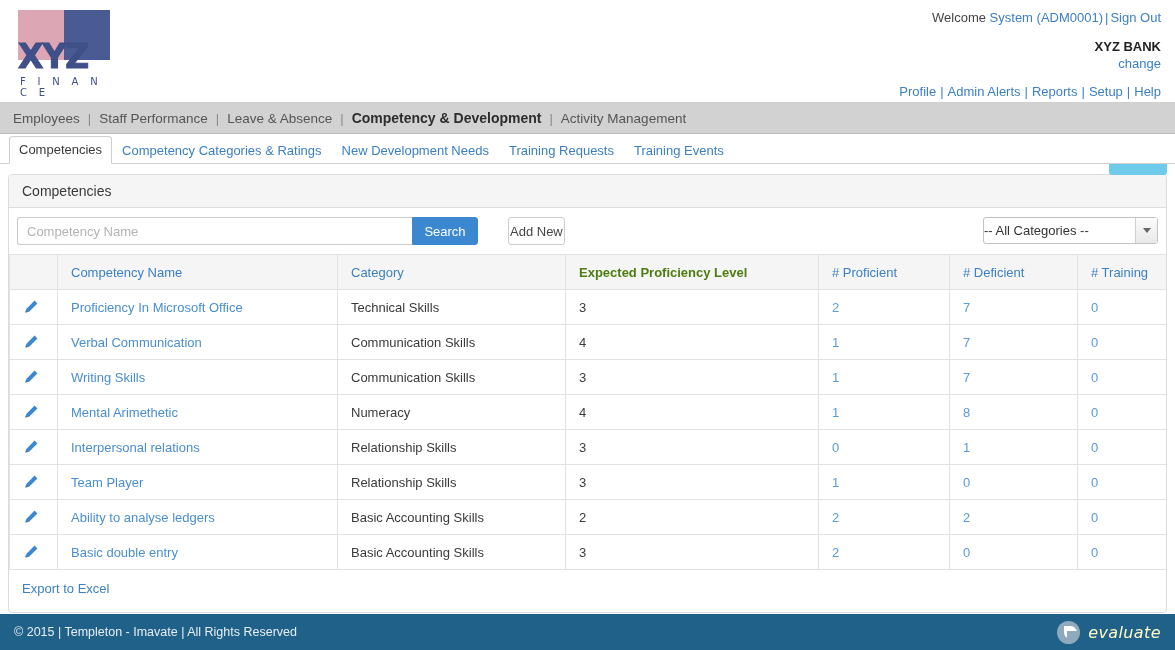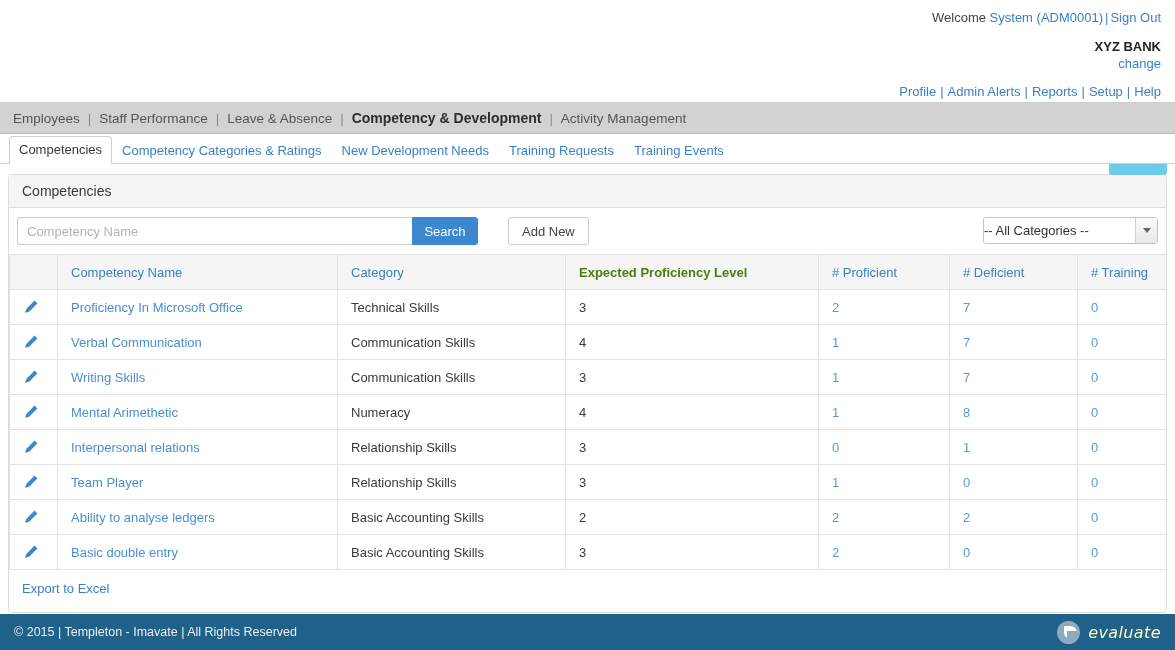--- a/index.html
+++ b/index.html
@@ -128,21 +128,21 @@
   .search-input::placeholder { color: #b3b3b3; }
   .search-btn {
     width: 66px; height: 28px;
     background: #3b87d0; color: #ffffff;
     border: 1px solid #3b87d0; border-radius: 0 3px 3px 0;
     font-size: 13px; cursor: pointer;
     font-family: "Liberation Sans", sans-serif;
   }
   .addnew-btn {
     margin-left: 30px;
-    height: 28px; padding: 0 13px;
+    height: 28px; padding: 0 1px;
     background: #ffffff; color: #444;
     border: 1px solid #cccccc; border-radius: 3px;
     font-size: 13px; cursor: pointer;
     font-family: "Liberation Sans", sans-serif;
   }
   .cat-select {
     position: absolute; right: 8px; top: 9px;
     width: 175px; height: 27px;
     border: 1px solid #c2c2c2; border-radius: 3px;
     background: #ffffff;
@@ -216,20 +216,28 @@
     z-index: 2;
   }
   .ev-text { color:#fef9c3; font-size: 16px; letter-spacing: 0.4px; font-family:"DejaVu Sans", sans-serif;font-style:italic; }
 </style>
 </head>
 <body>
 
 <div class="page">
 
   <div class="header">
+    <div class="logo-wrap">
+      <div class="logo-squares">
+        <div class="logo-sq-pink"></div>
+        <div class="logo-sq-blue"></div>
+      </div>
+      <div class="logo-xyz">XYZ</div>
+      <div class="logo-fin">F I N A N C E</div>
+    </div>
 
     <div class="hdr-right">
       <div class="hdr-line1">
         <span>Welcome</span>
         <a class="lnk">System (ADM0001)</a><span class="sep">|</span><a class="lnk">Sign Out</a>
       </div>
       <div class="hdr-bank">XYZ BANK</div>
       <div class="hdr-change">
         <a class="lnk">change</a>
       </div>

